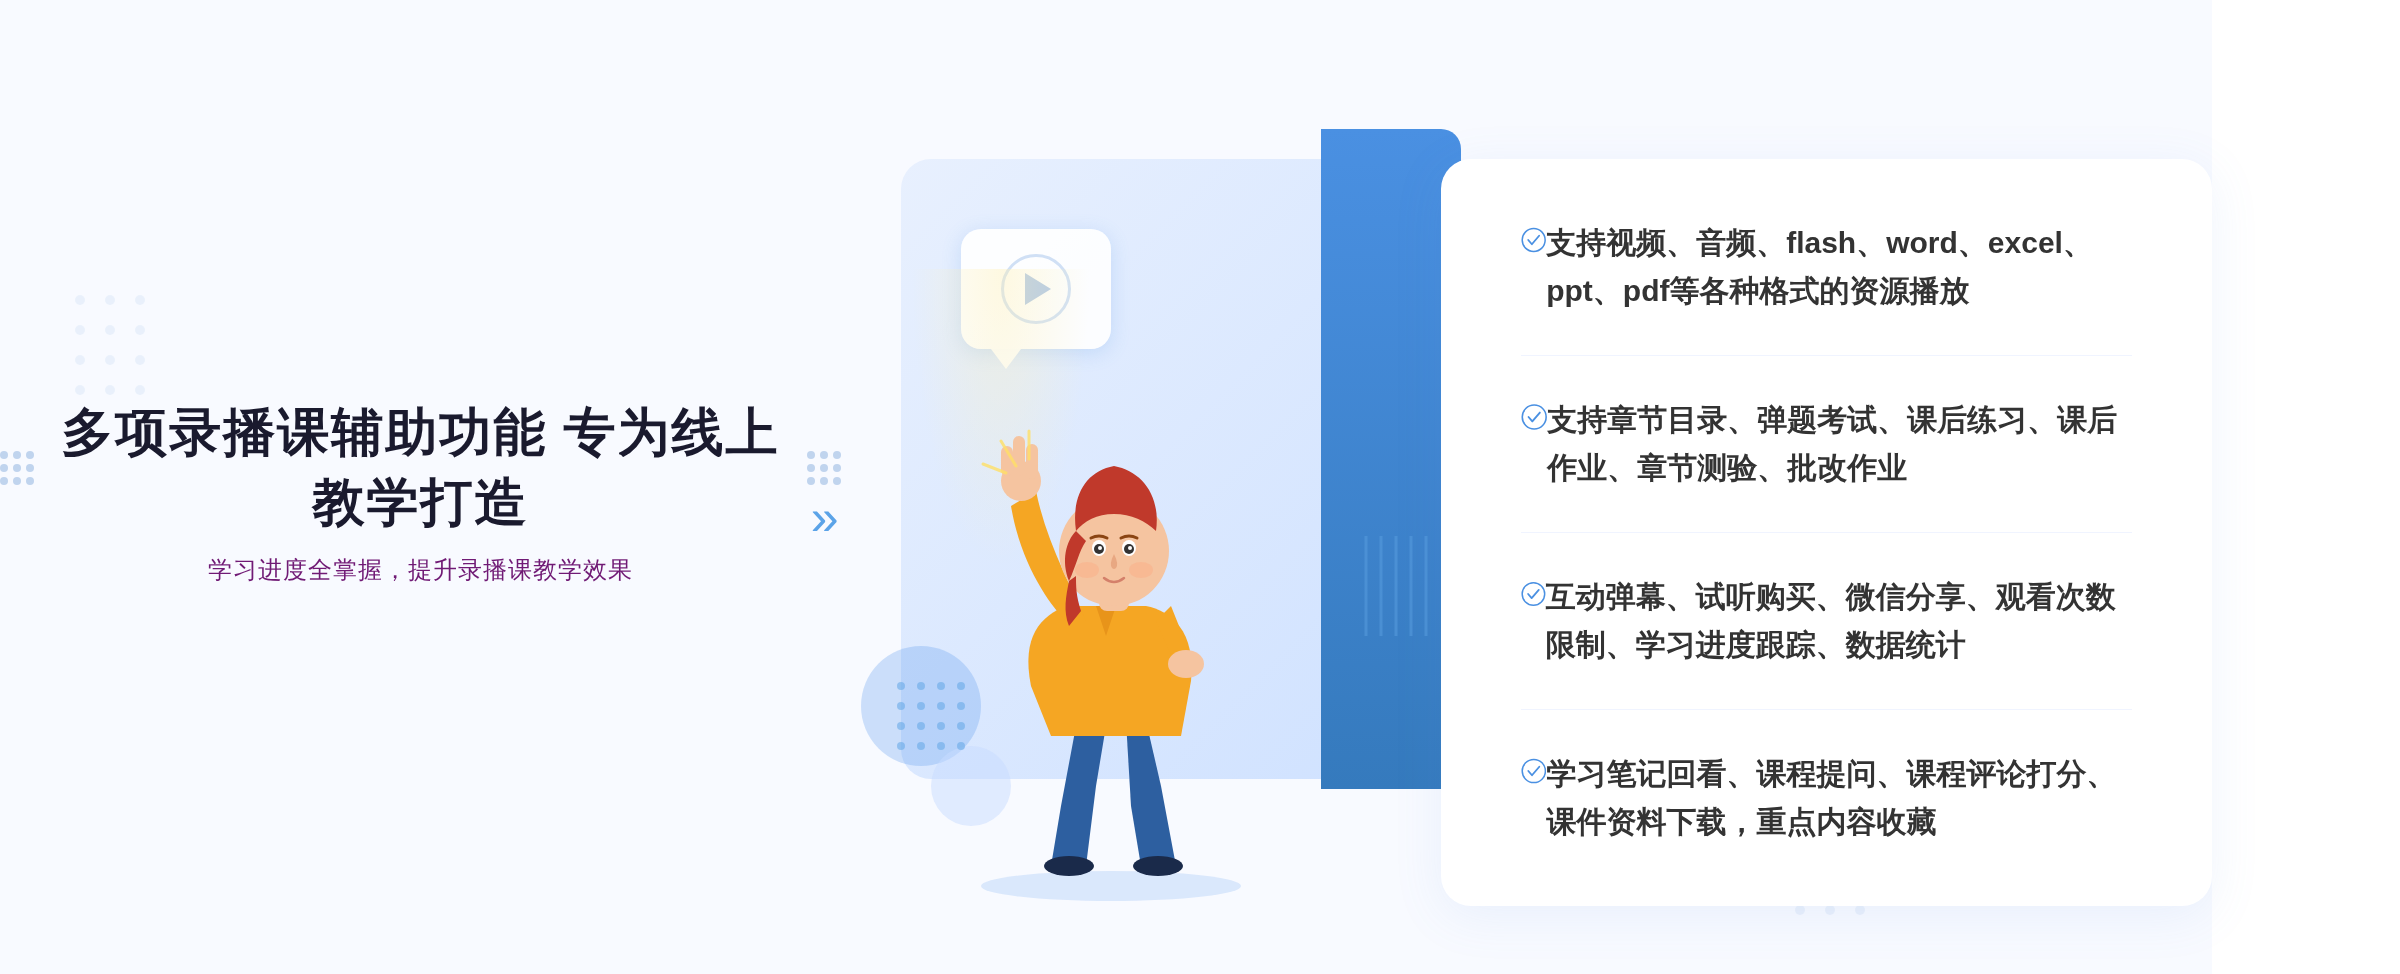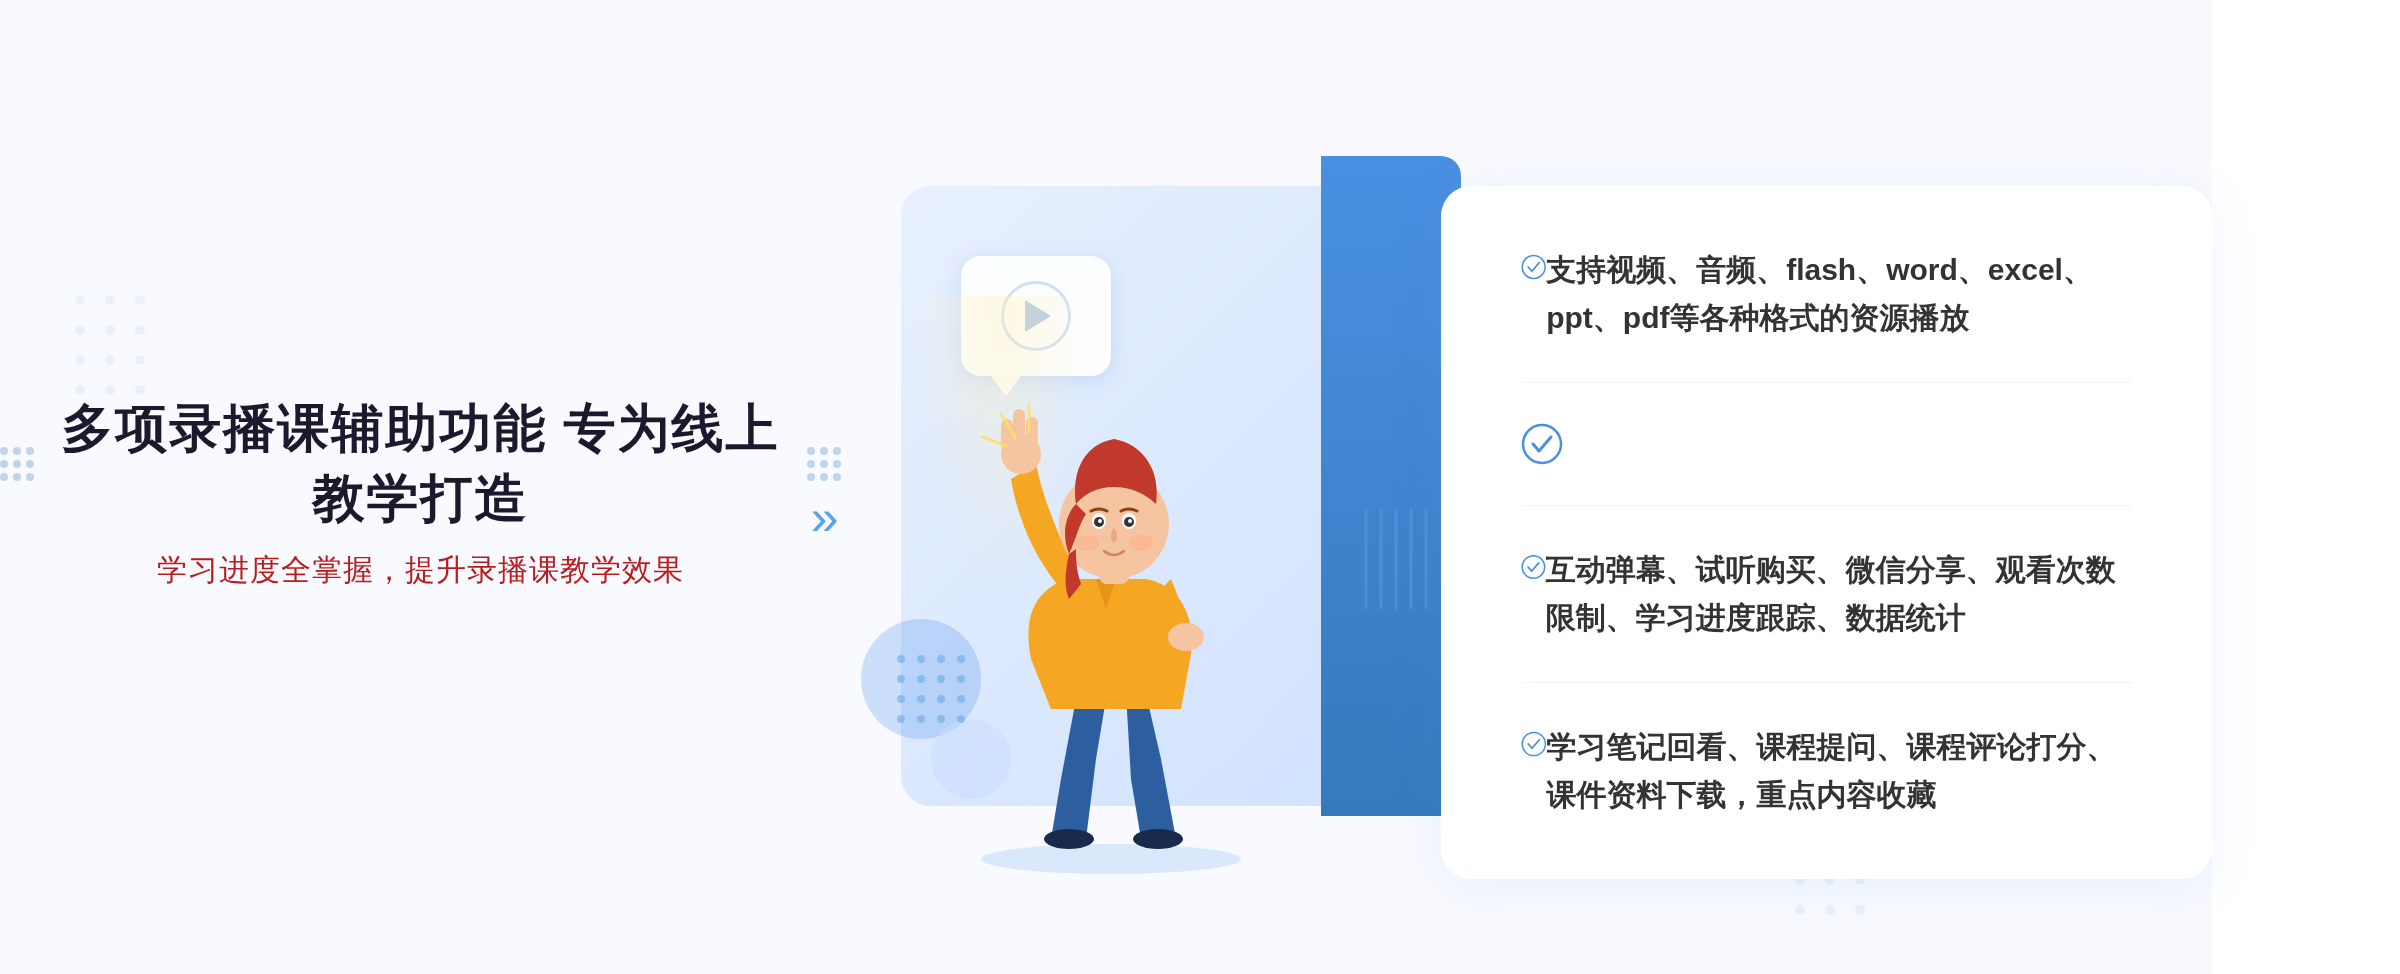--- a/index.html
+++ b/index.html
@@ -55,22 +55,22 @@
     }
 
     .main-title {
       font-size: 52px;
       font-weight: 700;
       color: #1a1a2e;
       letter-spacing: 2px;
     }
 
     .subtitle {
-      font-size: 30px;
-      color: #b91c1c;
+      font-size: 24px;
+      color: #701a75;
       letter-spacing: 1px;
       font-weight: 400;
     }
 
     .content-area {
       display: flex;
       width: 1700px;
       position: relative;
       z-index: 1;
     }
@@ -420,20 +420,21 @@
           <polyline points="12,21 18,28 30,14" stroke="#4a90e2" stroke-width="3" fill="none" stroke-linecap="round" stroke-linejoin="round"></polyline>
         </svg>
         <span class="feature-text">支持视频、音频、flash、word、excel、ppt、pdf等各种格式的资源播放</span>
       </div>
 
       <div class="feature-item">
         <svg class="check-svg" viewBox="0 0 42 42">
           <circle cx="21" cy="21" r="19" stroke="#4a90e2" stroke-width="2.5" fill="none"></circle>
           <polyline points="12,21 18,28 30,14" stroke="#4a90e2" stroke-width="3" fill="none" stroke-linecap="round" stroke-linejoin="round"></polyline>
         </svg>
+        <span class="feature-text">支持章节目录、弹题考试、课后练习、课后作业、章节测验、批改作业</span>
       </div>
 
       <div class="feature-item">
         <svg class="check-svg" viewBox="0 0 42 42">
           <circle cx="21" cy="21" r="19" stroke="#4a90e2" stroke-width="2.5" fill="none"></circle>
           <polyline points="12,21 18,28 30,14" stroke="#4a90e2" stroke-width="3" fill="none" stroke-linecap="round" stroke-linejoin="round"></polyline>
         </svg>
         <span class="feature-text">互动弹幕、试听购买、微信分享、观看次数限制、学习进度跟踪、数据统计</span>
       </div>
 

